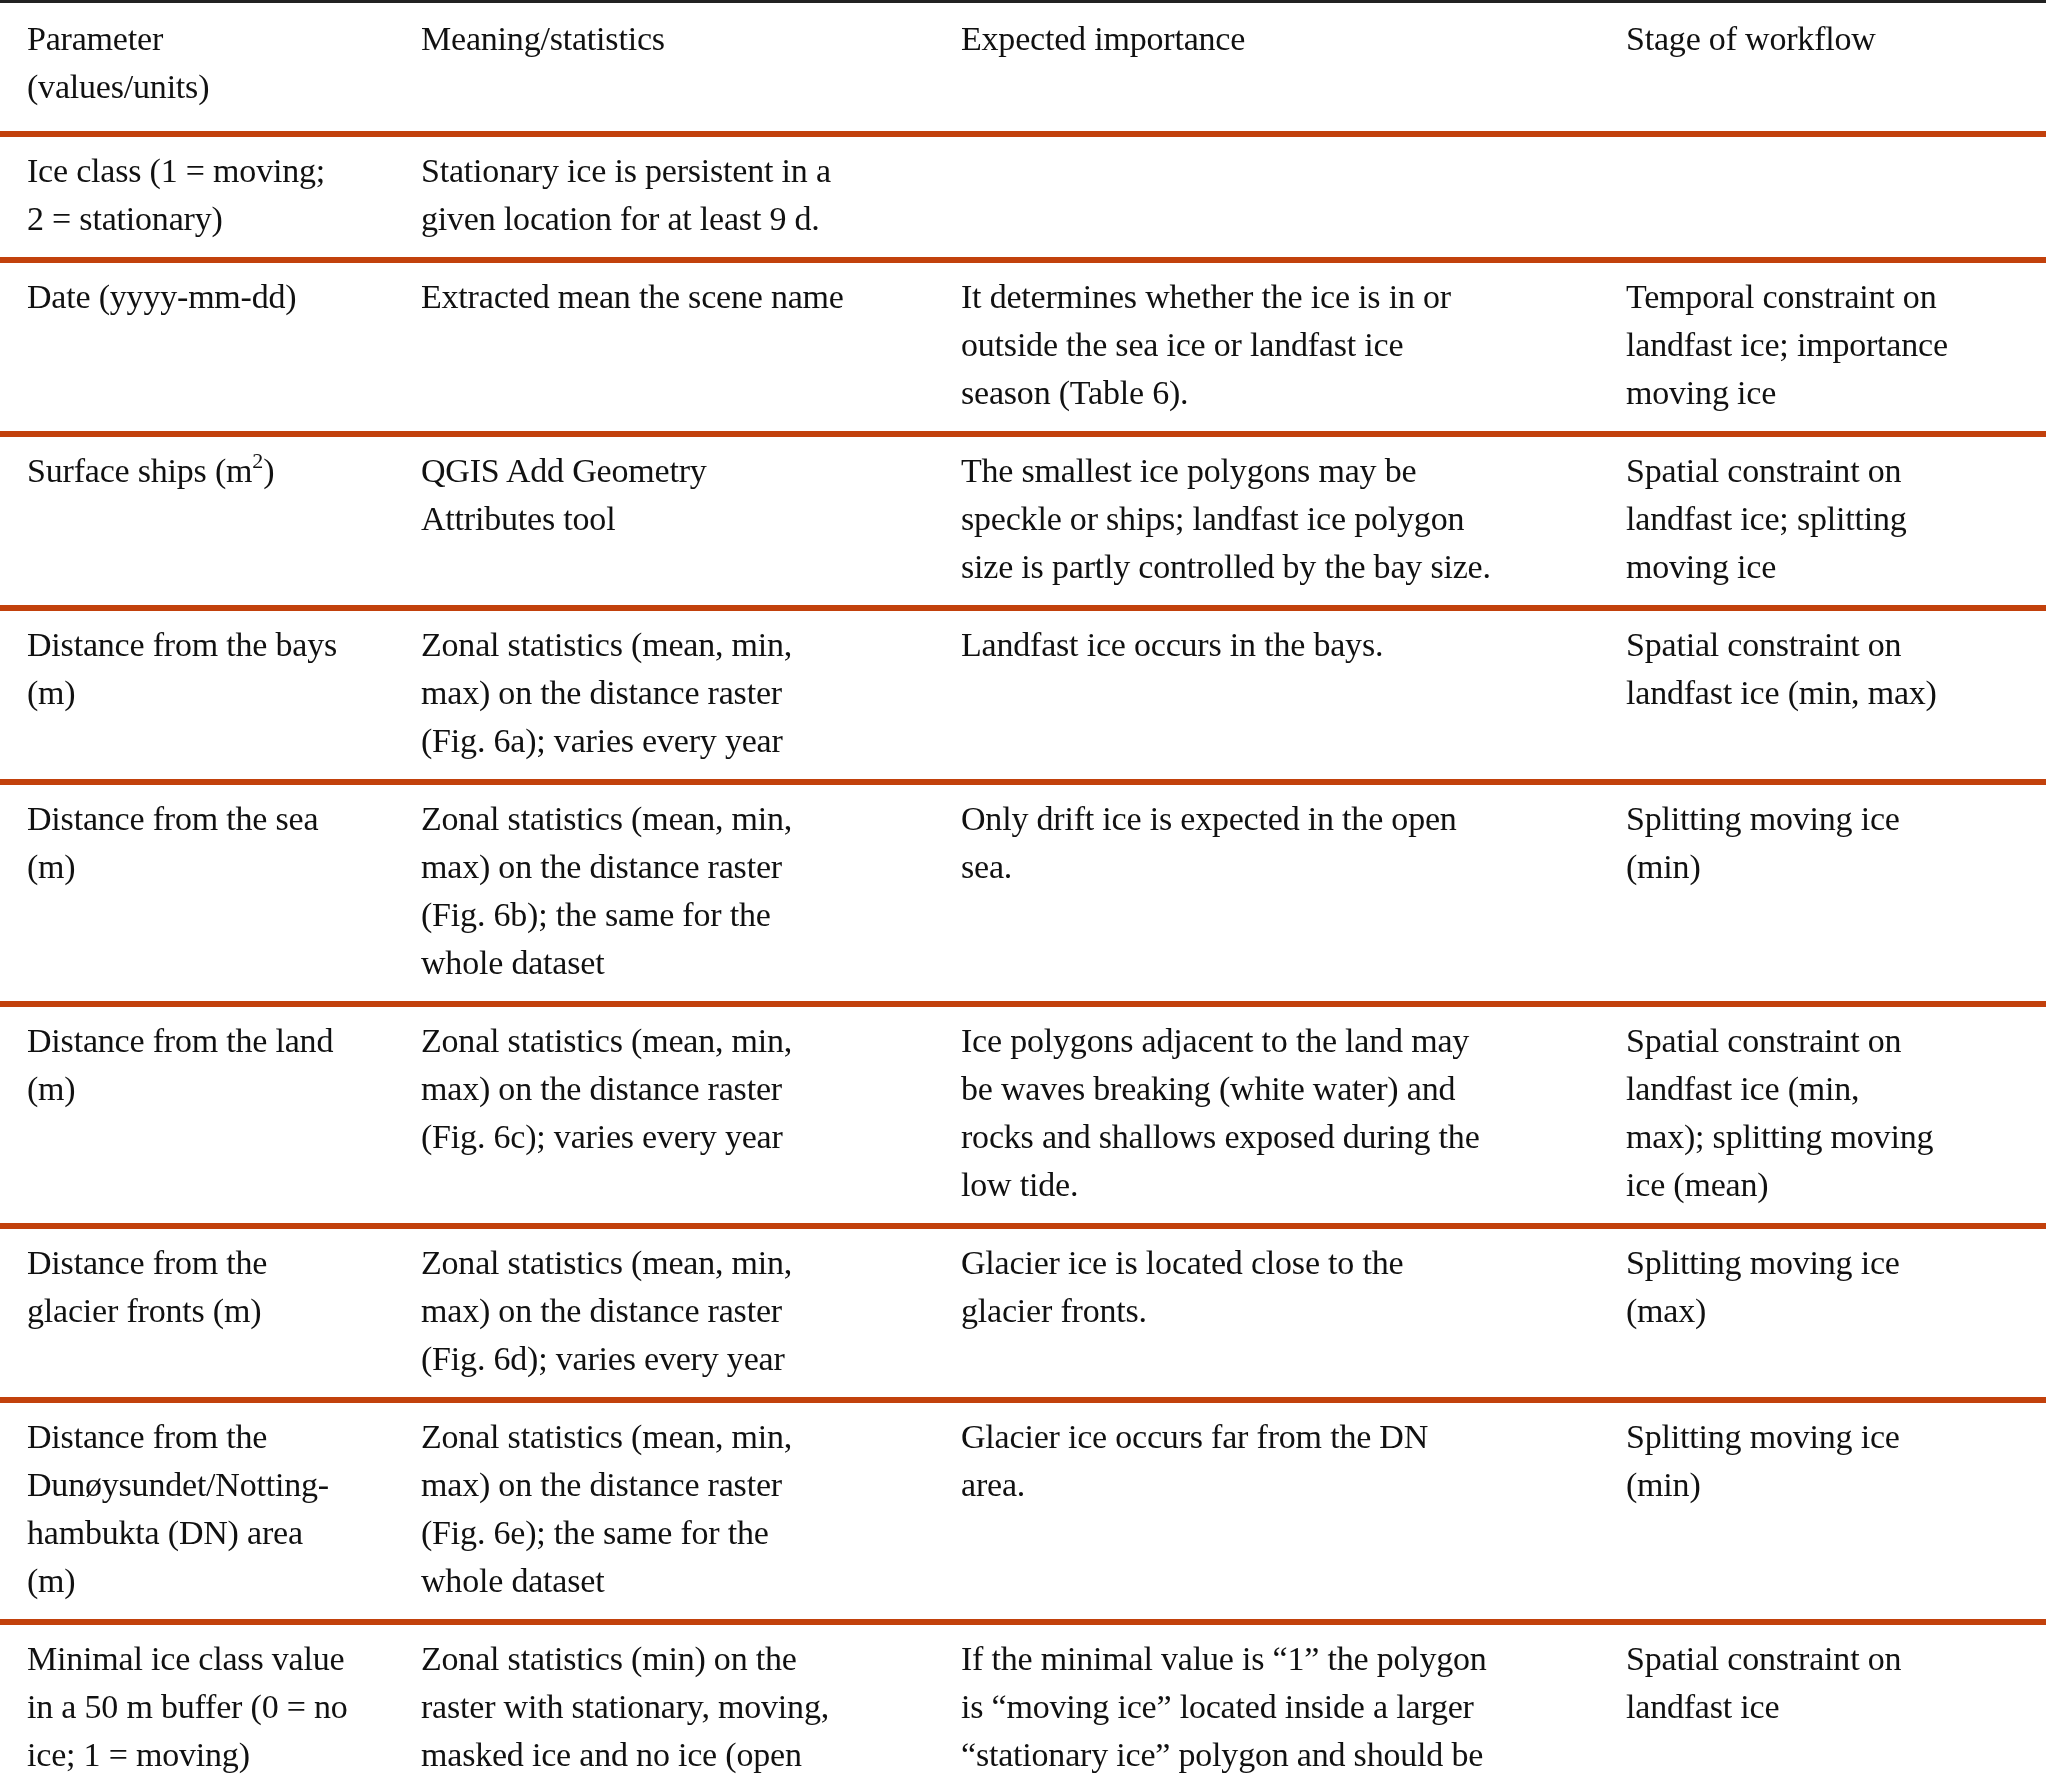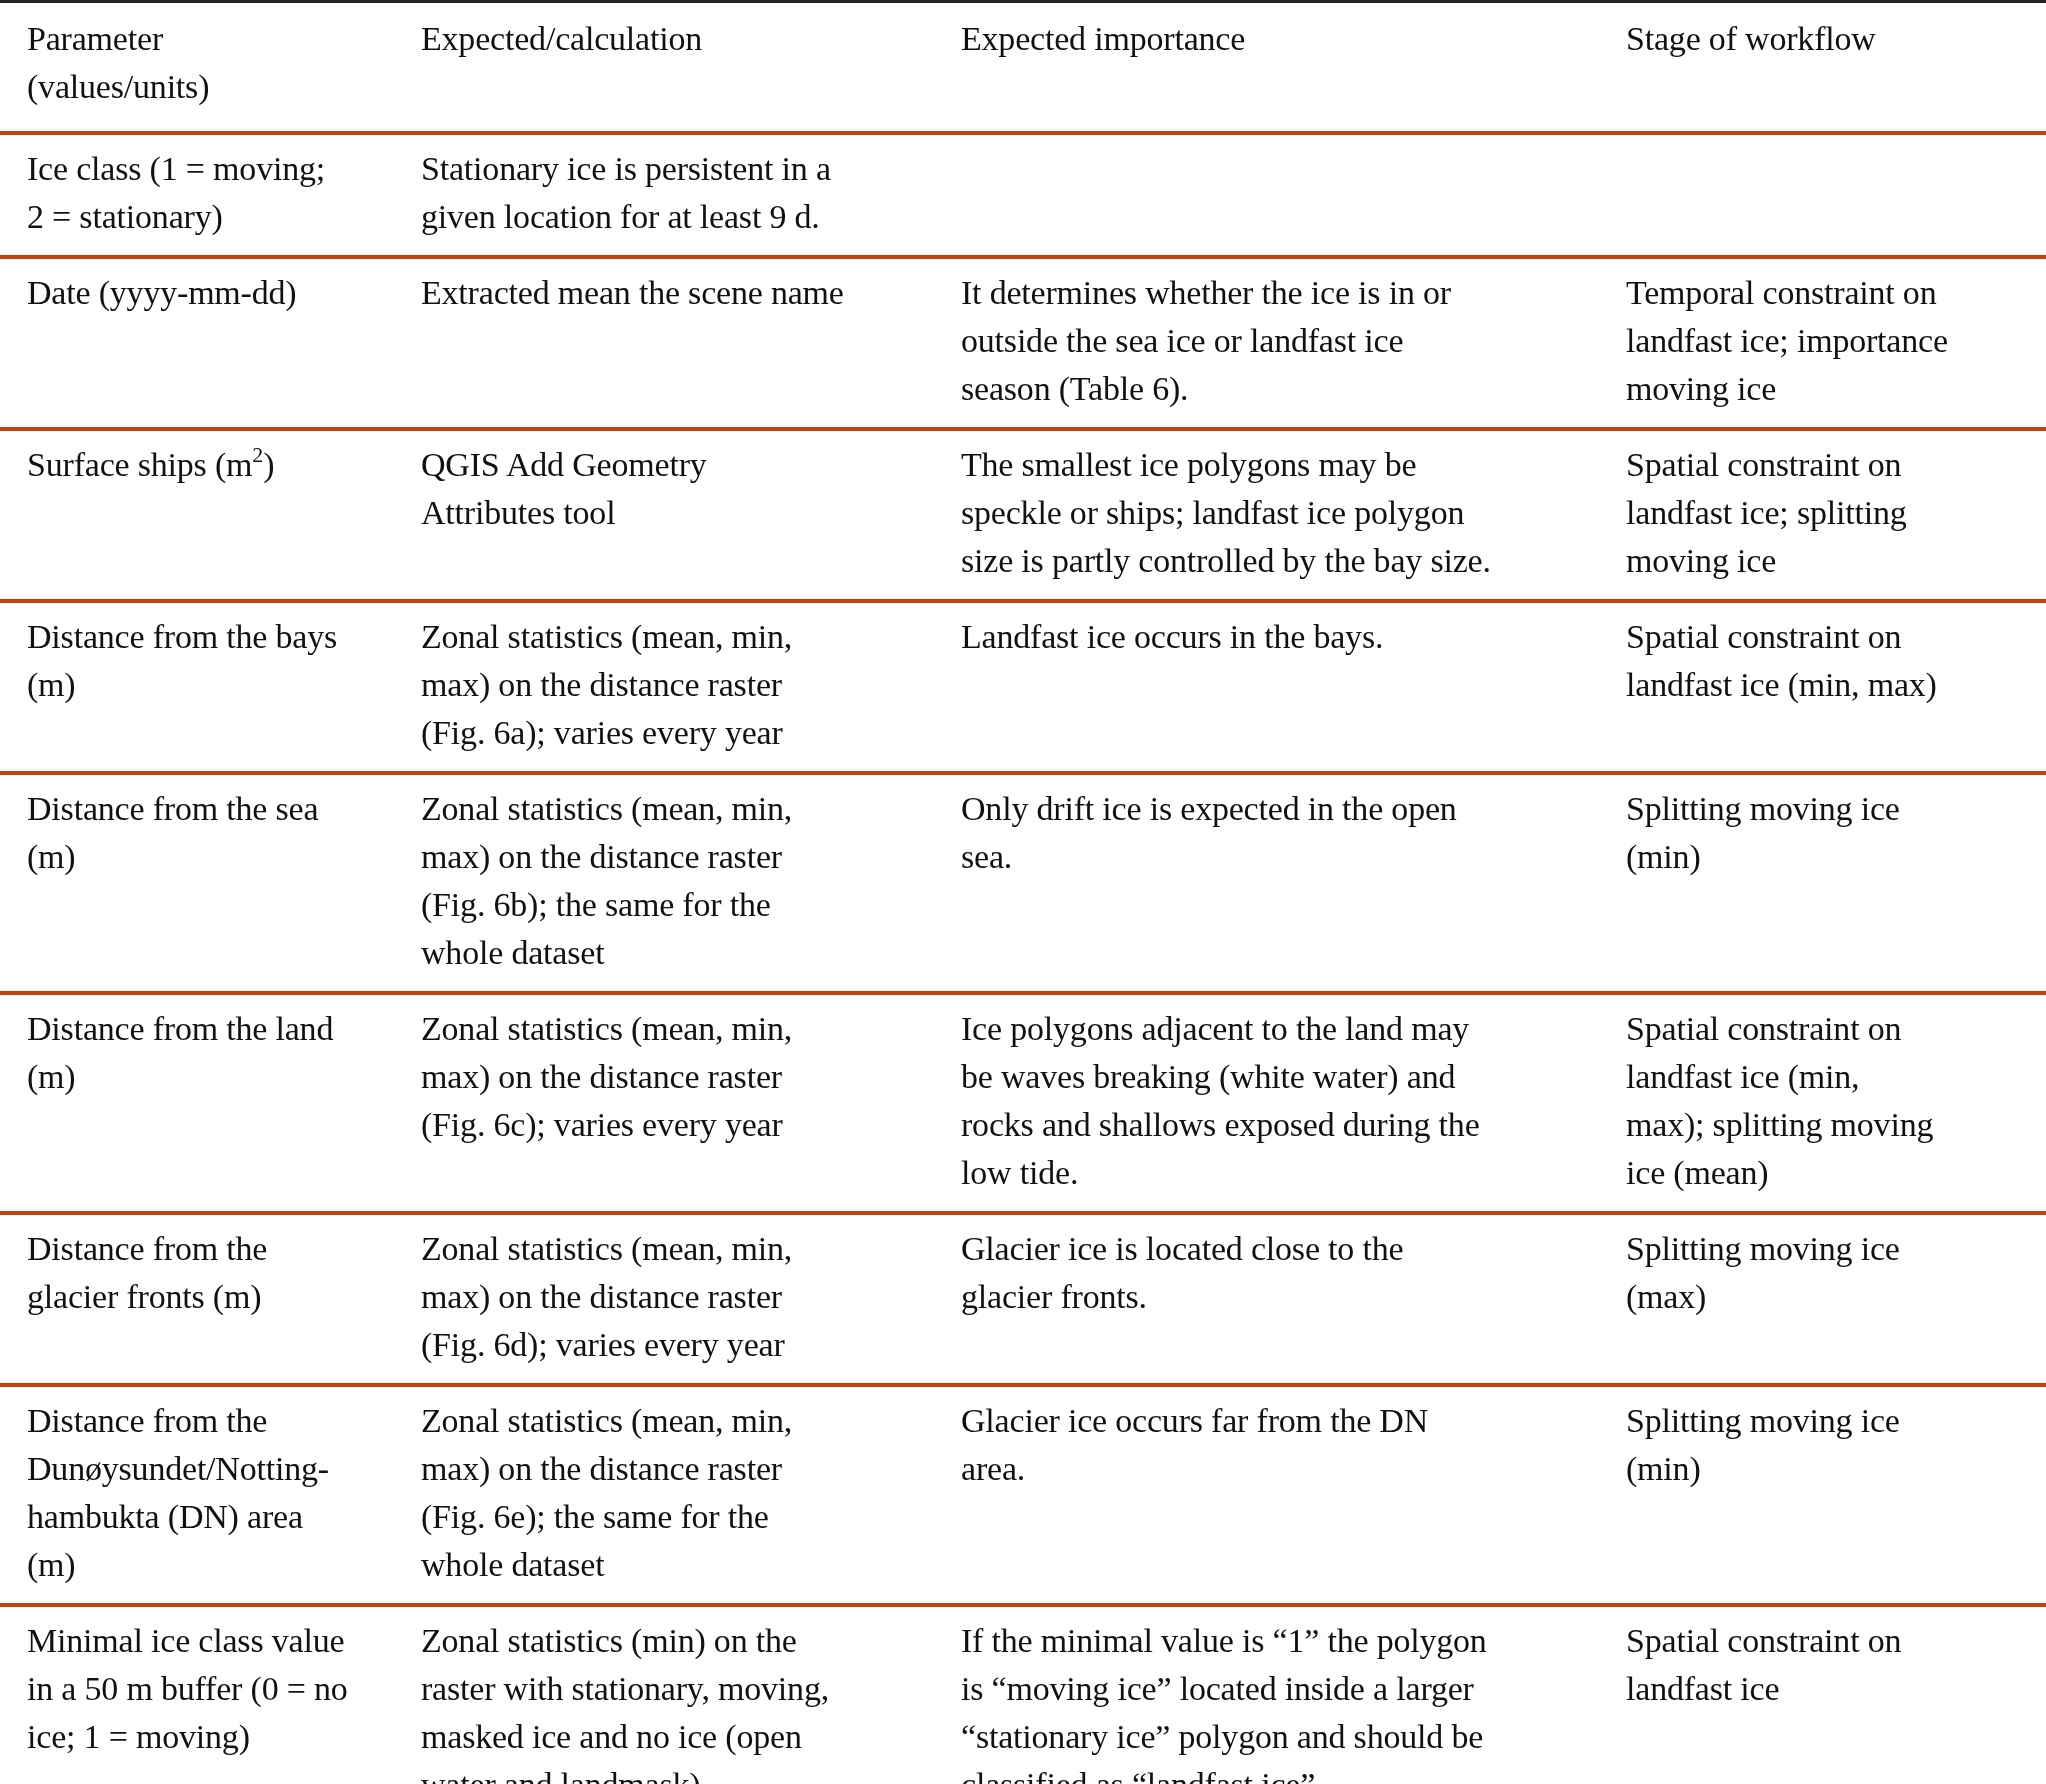--- a/index.html
+++ b/index.html
@@ -32,41 +32,41 @@
       text-align: left;
       vertical-align: top;
       font-weight: normal;
       font-size: 34px;
       line-height: 48px;
       padding: 10px 0 14px 0;
       letter-spacing: -0.2px;
     }
     th:first-child, td:first-child { padding-left: 27px; }
     tr.header-row th { padding-top: 12px; padding-bottom: 20px; }
-    tr.body-row td { border-top: 4px solid #c2410c; }
+    tr.body-row td { border-top: 6px solid #c2410c; }
     tr.body-row:last-child td { border-bottom: 3px solid #333333; }
     td .cell-text { white-space: pre-line; display: block; }
     sup { font-size: 22px; line-height: 0; vertical-align: 14px; }
   </style>
 </head>
 <body>
 
 <div class="table-wrap">
   <table>
     <colgroup>
       <col class="c1">
         <col class="c2">
         <col class="c3">
         <col class="c4">
     </colgroup>
     <thead>
       <tr class="header-row">
         <th><span class="cell-text" style="white-space:pre-line">Parameter
 (values/units)</span></th>
-        <th><span class="cell-text">Expected/calculation</span></th>
+        <th><span class="cell-text">Meaning/statistics</span></th>
         <th><span class="cell-text">Expected importance</span></th>
         <th><span class="cell-text">Stage of workflow</span></th>
       </tr>
     </thead>
     <tbody>
 
       <tr class="body-row">
         <td>
             <span class="cell-text">Ice class (1 = moving;
 2 = stationary)</span>

